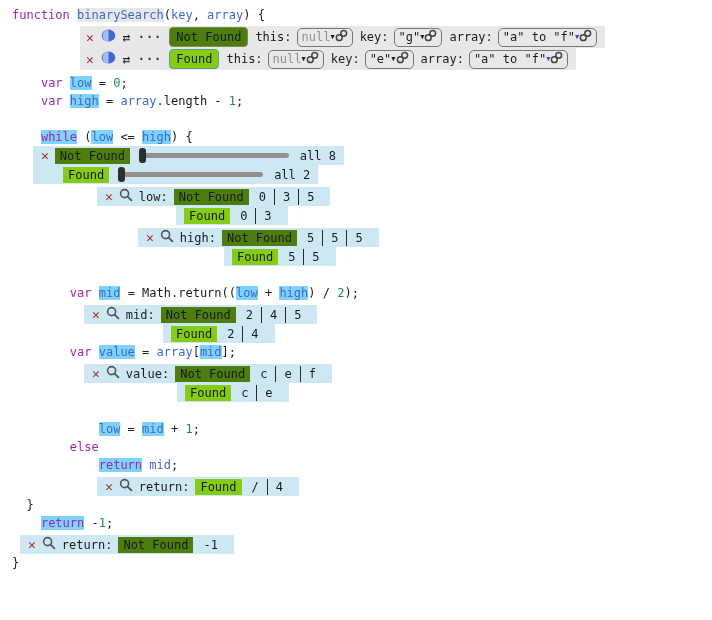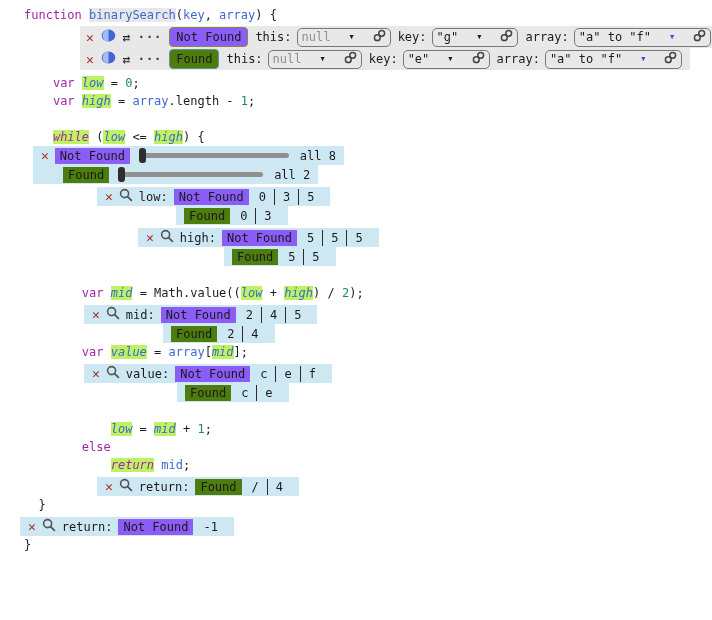--- a/index.html
+++ b/index.html
@@ -1,58 +1,58 @@
 <!DOCTYPE html>
 <html><head>
 <meta charset="utf-8">
 <style>
   html,body{margin:0;padding:0;}
   body{
     width:712px;height:620px;overflow:hidden;background:#ffffff;
     font-family:"DejaVu Sans Mono","Liberation Mono",monospace;
     font-size:12px;color:#1c1c1c;padding-top:6px;box-sizing:border-box;
   }
-  .code-line{height:18px;line-height:18px;white-space:pre;padding-left:24px;}
+  .code-line{height:18px;line-height:18px;white-space:pre;padding-left:12px;}
   .code-line.dim{opacity:.45;}
   .s-kw{color:#a226a6;}
   .s-id{color:#3e68cf;}
   .s-num{color:#1e8a51;}
   .s-pl{color:#1c1c1c;}
-  .hl-blue{background:#bef264;font-style:italic;}
+  .hl-blue{background:#7dd3fc;}
   .hl-gray{background:#e8e8e8;}
 
   
   .panel-row{
     display:flex;align-items:center;gap:7px;height:22px;
     background:#e8e8e8;width:max-content;margin-left:80px;padding:0 8px 0 6px;
   }
   .panel-row.first{margin-top:2px;}
   .panel-row.last{margin-bottom:4px;}
 
   
   .wrow{
     display:flex;align-items:center;gap:6px;height:19px;
     background:#cde7f3;width:max-content;padding:0 8px;
   }
   .wrow.main{margin-top:3px;}
   .wrow.slider-sub{padding-left:30px;}
 
   .badge{height:16px;line-height:16px;padding:0 5px;white-space:pre;color:#1a1a1a;}
-  .badge.nf{background:#8b5cf6;}
-  .badge.f{background:#4d7c0f;}
+  .badge.nf{background:#4d7c0f;}
+  .badge.f{background:#84cc16;}
   .panel-row .badge{border-radius:4px;border:1px solid #818d47;padding:1px 6px;}
   .panel-row .badge.f{border-color:#63988f;}
 
   .vals{display:flex;align-items:center;}
   .val{padding:0 8px;border-left:1px solid #2a2a2a;line-height:16px;white-space:pre;}
   .val:first-child{border-left:none;padding-left:4px;}
 
   .field{display:flex;align-items:center;gap:5px;}
   .pbox{
-    display:inline-flex;align-items:center;gap:19px;height:17px;
+    display:inline-flex;align-items:center;gap:0;height:17px;
     border:1.4px solid #777;border-radius:5px;padding:0 4px;background:transparent;
   }
   .pbox .pval{white-space:pre;}
   .pval.muted{color:#8f8f8f;}
   .arrow{font-size:7px;line-height:1;}
   .arrow.dark{color:#1c1c1c;}
   .arrow.blue{color:#2d4fd0;}
 
   .x-icon{color:#a93226;font-weight:bold;font-size:13px;line-height:1;cursor:pointer;}
   .more-icon{font-weight:bold;letter-spacing:1px;color:#333;line-height:1;cursor:pointer;}
@@ -210,21 +210,21 @@
       </span>
     </div>
     <div class="wrow sub" style="margin-left: 224px;">
       <span class="badge f">Found</span>
       <span class="vals">
         <span class="val">5</span>
         <span class="val">5</span>
       </span>
     </div>
     <div class="code-line"></div>
-    <div class="code-line"><span class="s-pl">        </span><span class="s-kw">var</span><span class="s-pl"> </span><span class="s-id hl-blue">mid</span><span class="s-pl"> = Math.value((</span><span class="s-id hl-blue">low</span><span class="s-pl"> + </span><span class="s-id hl-blue">high</span><span class="s-pl">) / </span><span class="s-num">2</span><span class="s-pl">);</span></div>
+    <div class="code-line"><span class="s-pl">        </span><span class="s-kw">var</span><span class="s-pl"> </span><span class="s-id hl-blue">mid</span><span class="s-pl"> = Math.return((</span><span class="s-id hl-blue">low</span><span class="s-pl"> + </span><span class="s-id hl-blue">high</span><span class="s-pl">) / </span><span class="s-num">2</span><span class="s-pl">);</span></div>
     <div class="wrow main" style="margin-left: 84px;">
       <span class="x-icon">✕</span>
       <span class="icon-svg"><svg width="14" height="14" viewBox="0 0 14 14">
           <circle cx="5.6" cy="5.6" r="4" fill="none" stroke="#555" stroke-width="1.6"></circle>
           <line x1="8.6" y1="8.6" x2="12.4" y2="12.4" stroke="#555" stroke-width="1.8" stroke-linecap="round"></line>
         </svg></span>
       <span class="probe-label">mid:</span>
       <span class="badge nf">Not Found</span>
       <span class="vals">
         <span class="val">2</span>
@@ -272,20 +272,21 @@
           <line x1="8.6" y1="8.6" x2="12.4" y2="12.4" stroke="#555" stroke-width="1.8" stroke-linecap="round"></line>
         </svg></span>
       <span class="probe-label">return:</span>
       <span class="badge f">Found</span>
       <span class="vals">
         <span class="val">/</span>
         <span class="val">4</span>
       </span>
     </div>
     <div class="code-line"><span class="s-pl">  }</span></div>
+    <div class="code-line"><span class="s-pl">    </span><span class="s-kw hl-blue">return</span><span class="s-pl"> -</span><span class="s-num">1</span><span class="s-pl">;</span></div>
     <div class="wrow main" style="margin-left: 20px;">
       <span class="x-icon">✕</span>
       <span class="icon-svg"><svg width="14" height="14" viewBox="0 0 14 14">
           <circle cx="5.6" cy="5.6" r="4" fill="none" stroke="#555" stroke-width="1.6"></circle>
           <line x1="8.6" y1="8.6" x2="12.4" y2="12.4" stroke="#555" stroke-width="1.8" stroke-linecap="round"></line>
         </svg></span>
       <span class="probe-label">return:</span>
       <span class="badge nf">Not Found</span>
       <span class="vals">
         <span class="val">-1</span>

